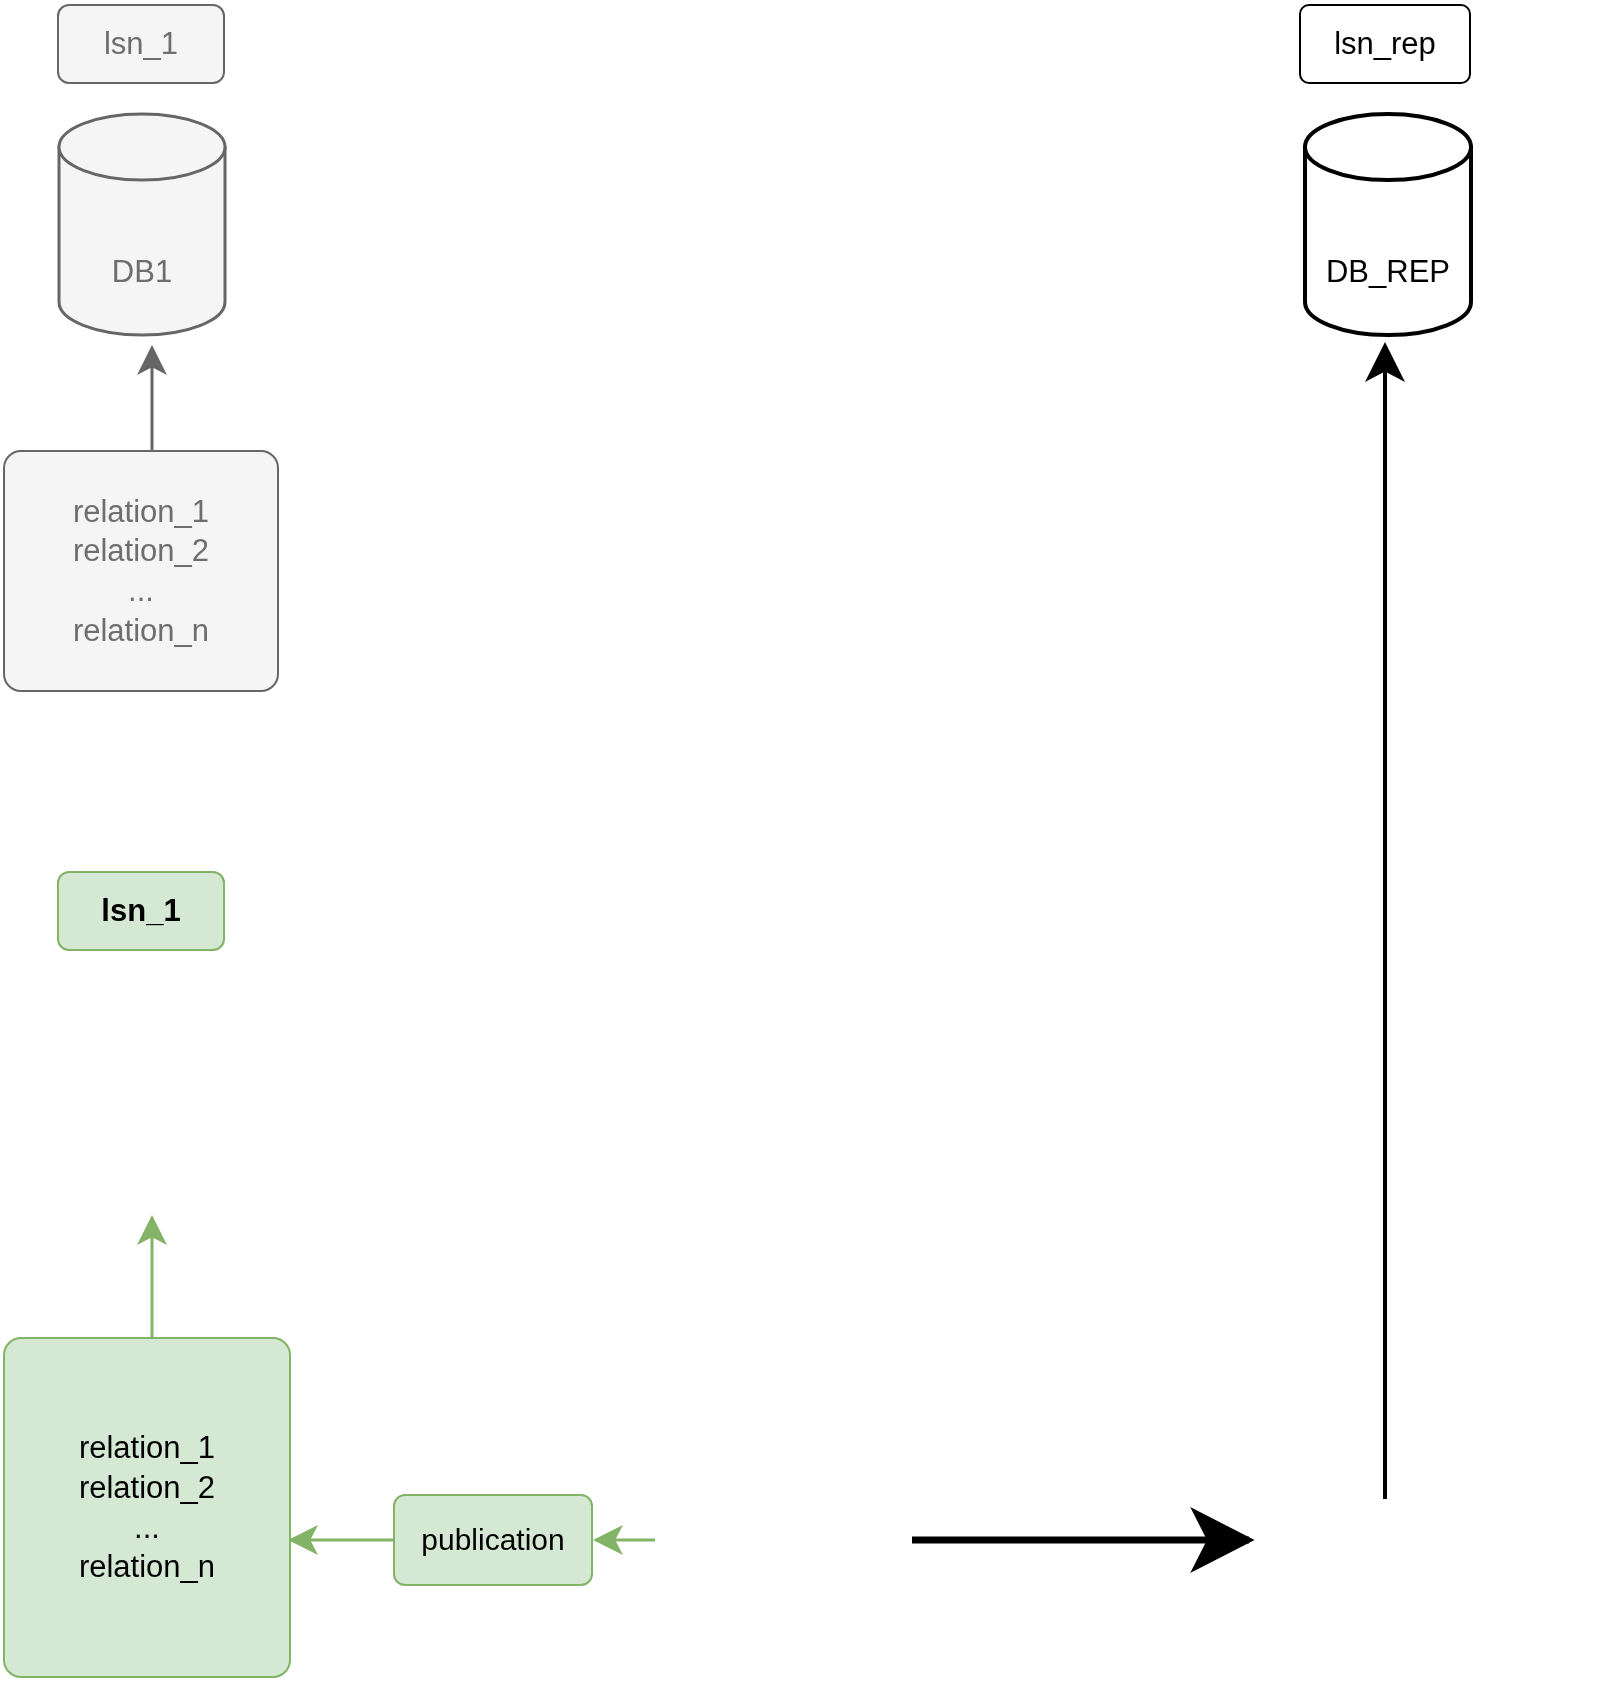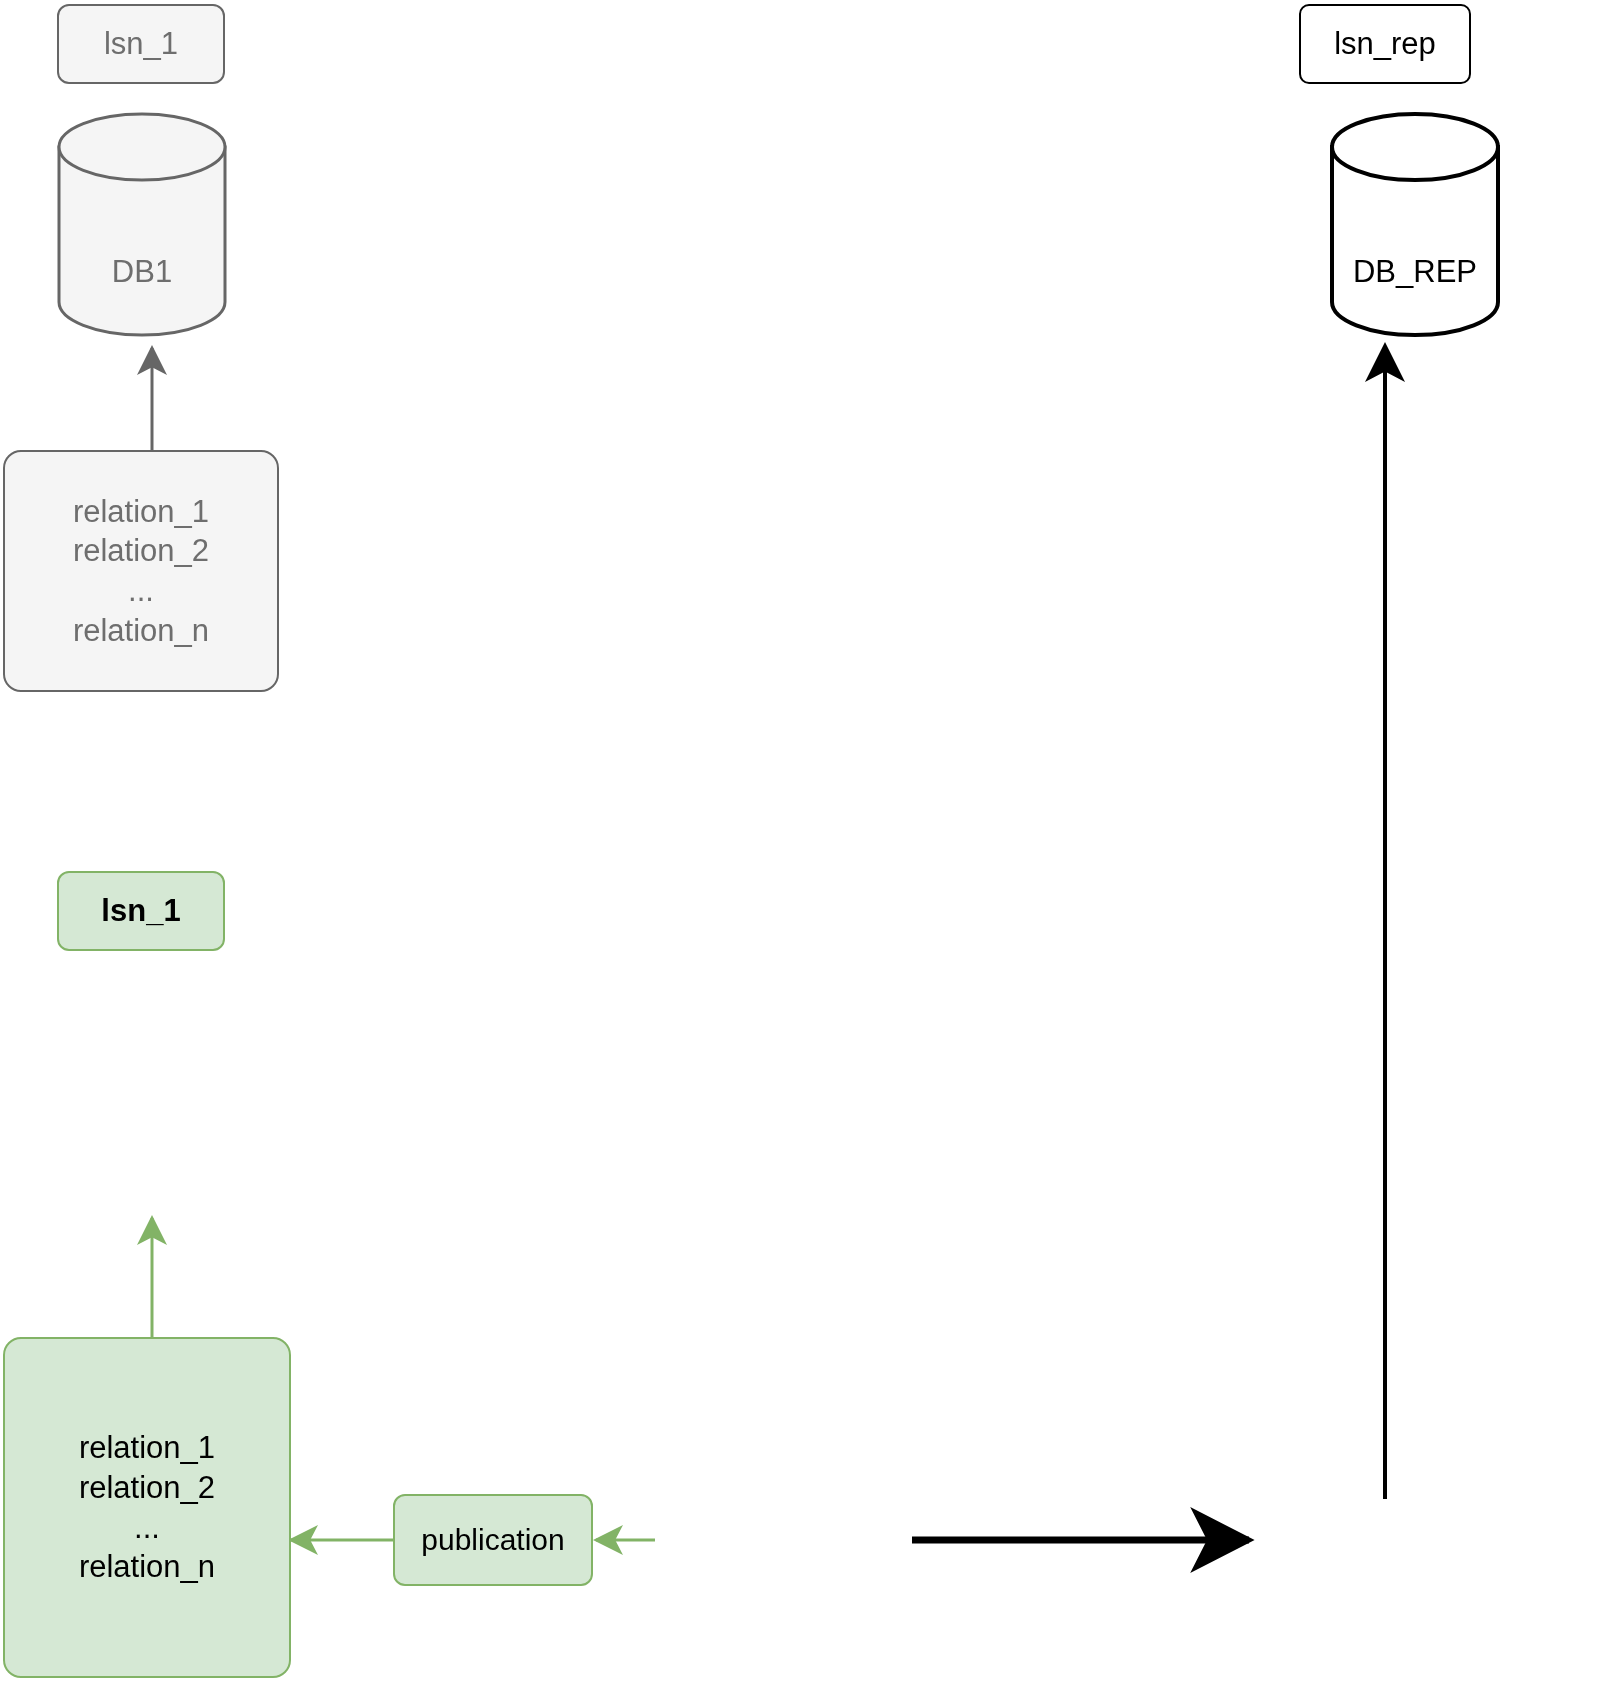--- a/index.html
+++ b/index.html
@@ -123,21 +123,21 @@
     <div class="cyl-label fs-lg" style="top:142px; color:#6e6e6e;">DB1</div>
   </div>
 
   <div class="node rbox big pal-gray fs-lg" style="left:3px; top:450px; width:276px; height:242px;">relation_1
 relation_2
 ...
 relation_n</div>
 
   <div class="node rbox sharp pal-white fs-lg" style="left:1299px; top:4px; width:172px; height:80px;">lsn_rep</div>
 
-  <div class="cyl" style="left:1329px; top:112px; width:172px; height:225px;">
+  <div class="cyl" style="left:1302px; top:112px; width:172px; height:225px;">
     <svg class="cyl-svg" viewBox="0 0 172 225" preserveAspectRatio="none">
       <path d="M3,35 L3,190 A83,33 0 0 0 169,190 L169,35 Z" fill="#ffffff" stroke="#000000" stroke-width="4"></path>
       <ellipse cx="86" cy="35" rx="83" ry="33" fill="#ffffff" stroke="#000000" stroke-width="4"></ellipse>
     </svg>
     <div class="cyl-label fs-lg" style="top:142px; color:#000000;">DB_REP</div>
   </div>
 
   <div class="node rbox pal-green fs-lg bold" style="left:57px; top:871px; width:168px; height:80px;">lsn_1</div>
 
 

